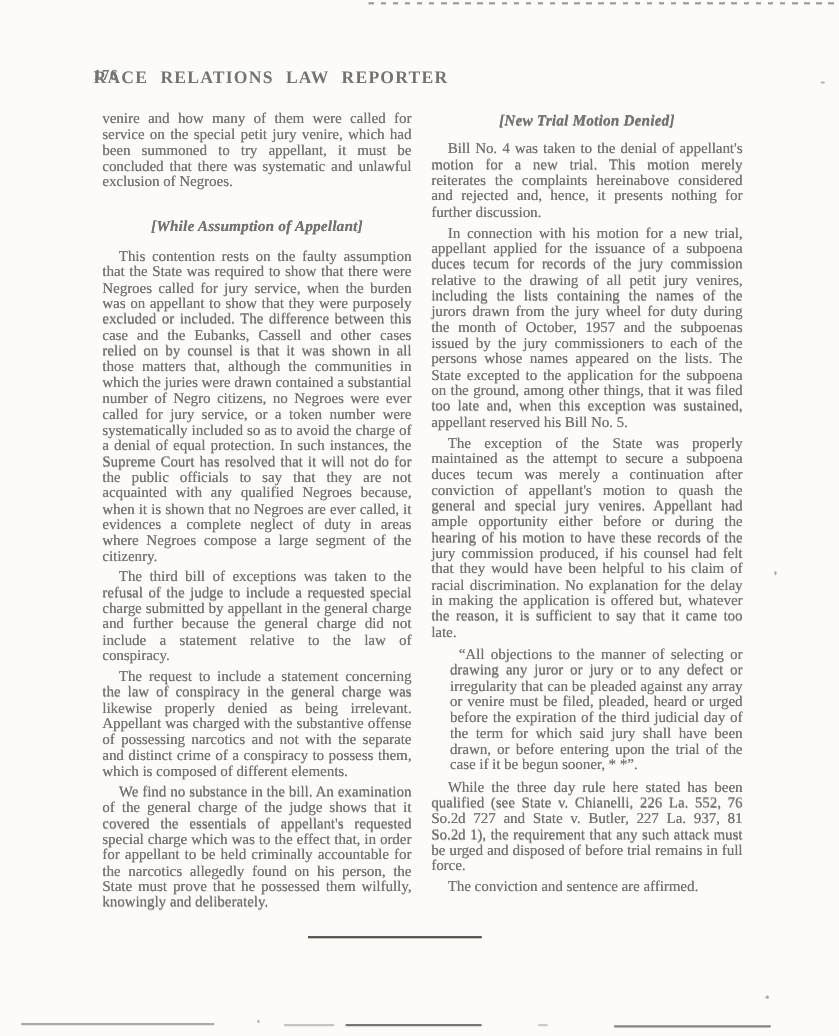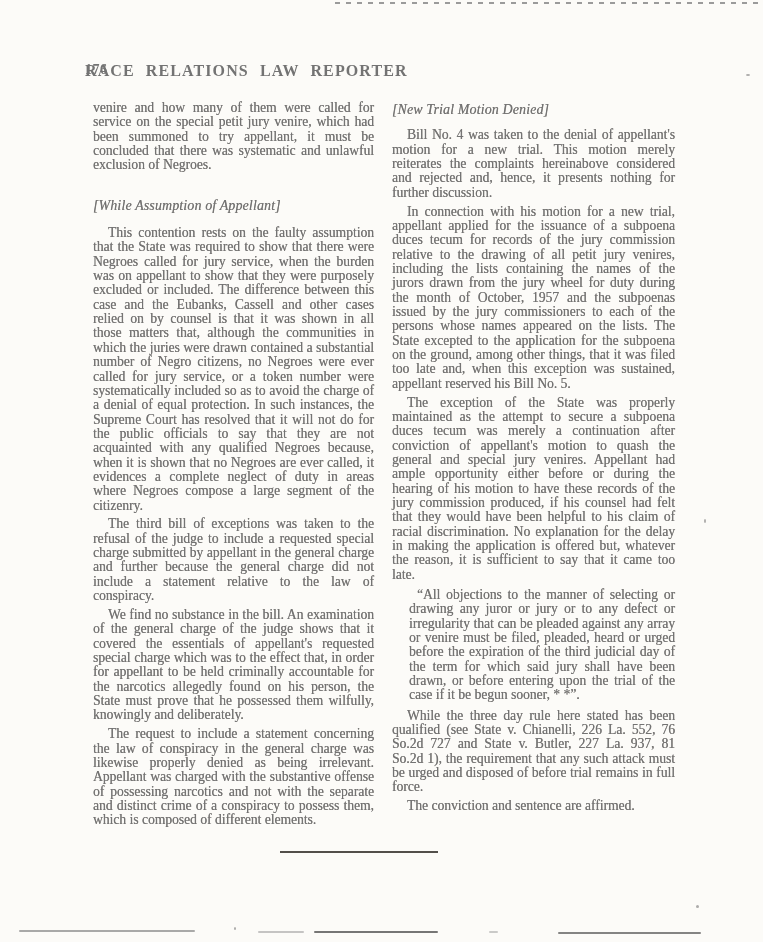--- a/index.html
+++ b/index.html
@@ -41,22 +41,22 @@
     font-size:13.55px;line-height:14.35px;
     text-align:justify;
     text-shadow:0.2px 0.2px 0.35px rgba(25,18,12,0.5);
   }
   .col.left{width:281px;}
   .col.right{width:283px;}
   .col p{margin:0 0 4.5px 0;text-indent:15px;}
   .col p.noindent{text-indent:0;}
   h3.section-heading{
     margin:26px 0 13px 0;
-    font-size:13.8px;font-weight:400;font-style:italic;
-    text-align:left;letter-spacing:.2px;
+    font-size:13.8px;font-weight:700;font-style:italic;
+    text-align:center;letter-spacing:.2px;
   }
   .col.right h3.section-heading{margin-top:2px;margin-bottom:11px;}
   blockquote.statute{
     margin:6px 0 6px 17px;
     text-indent:8px;
   }
   .case-separator{
     position:absolute;left:280px;top:851px;width:158px;height:2px;
     background:#34302b;opacity:.85;
   }
@@ -73,22 +73,22 @@
     <span class="journal-title">RACE RELATIONS LAW REPORTER</span>
   </div>
 
   <div class="columns">
 
     <div class="col left">
       <p class="noindent">venire and how many of them were called for service on the special petit jury venire, which had been summoned to try appellant, it must be concluded that there was systematic and unlawful exclusion of Negroes.</p>
       <h3 class="section-heading">[While Assumption of Appellant]</h3>
       <p>This contention rests on the faulty assumption that the State was required to show that there were Negroes called for jury service, when the burden was on appellant to show that they were purposely excluded or included. The difference between this case and the Eubanks, Cassell and other cases relied on by counsel is that it was shown in all those matters that, although the communities in which the juries were drawn contained a substantial number of Negro citizens, no Negroes were ever called for jury service, or a token number were systematically included so as to avoid the charge of a denial of equal protection. In such instances, the Supreme Court has resolved that it will not do for the public officials to say that they are not acquainted with any qualified Negroes because, when it is shown that no Negroes are ever called, it evidences a complete neglect of duty in areas where Negroes compose a large segment of the citizenry.</p>
       <p>The third bill of exceptions was taken to the refusal of the judge to include a requested special charge submitted by appellant in the general charge and further because the general charge did not include a statement relative to the law of conspiracy.</p>
+      <p>The request to include a statement concerning the law of conspiracy in the general charge was likewise properly denied as being irrelevant. Appellant was charged with the substantive offense of possessing narcotics and not with the separate and distinct crime of a conspiracy to possess them, which is composed of different elements.</p>
       <p>We find no substance in the bill. An examination of the general charge of the judge shows that it covered the essentials of appellant's requested special charge which was to the effect that, in order for appellant to be held criminally accountable for the narcotics allegedly found on his person, the State must prove that he possessed them wilfully, knowingly and deliberately.</p>
-      <p>The request to include a statement concerning the law of conspiracy in the general charge was likewise properly denied as being irrelevant. Appellant was charged with the substantive offense of possessing narcotics and not with the separate and distinct crime of a conspiracy to possess them, which is composed of different elements.</p>
     </div>
 
     <div class="col right">
       <h3 class="section-heading">[New Trial Motion Denied]</h3>
       <p>Bill No. 4 was taken to the denial of appellant's motion for a new trial. This motion merely reiterates the complaints hereinabove considered and rejected and, hence, it presents nothing for further discussion.</p>
       <p>In connection with his motion for a new trial, appellant applied for the issuance of a subpoena duces tecum for records of the jury commission relative to the drawing of all petit jury venires, including the lists containing the names of the jurors drawn from the jury wheel for duty during the month of October, 1957 and the subpoenas issued by the jury commissioners to each of the persons whose names appeared on the lists. The State excepted to the application for the subpoena on the ground, among other things, that it was filed too late and, when this exception was sustained, appellant reserved his Bill No. 5.</p>
       <p>The exception of the State was properly maintained as the attempt to secure a subpoena duces tecum was merely a continuation after conviction of appellant's motion to quash the general and special jury venires. Appellant had ample opportunity either before or during the hearing of his motion to have these records of the jury commission produced, if his counsel had felt that they would have been helpful to his claim of racial discrimination. No explanation for the delay in making the application is offered but, whatever the reason, it is sufficient to say that it came too late.</p>
       <blockquote class="statute">“All objections to the manner of selecting or drawing any juror or jury or to any defect or irregularity that can be pleaded against any array or venire must be filed, pleaded, heard or urged before the expiration of the third judicial day of the term for which said jury shall have been drawn, or before entering upon the trial of the case if it be begun sooner, * *”.</blockquote>
       <p>While the three day rule here stated has been qualified (see State v. Chianelli, 226 La. 552, 76 So.2d 727 and State v. Butler, 227 La. 937, 81 So.2d 1), the requirement that any such attack must be urged and disposed of before trial remains in full force.</p>
       <p>The conviction and sentence are affirmed.</p>

